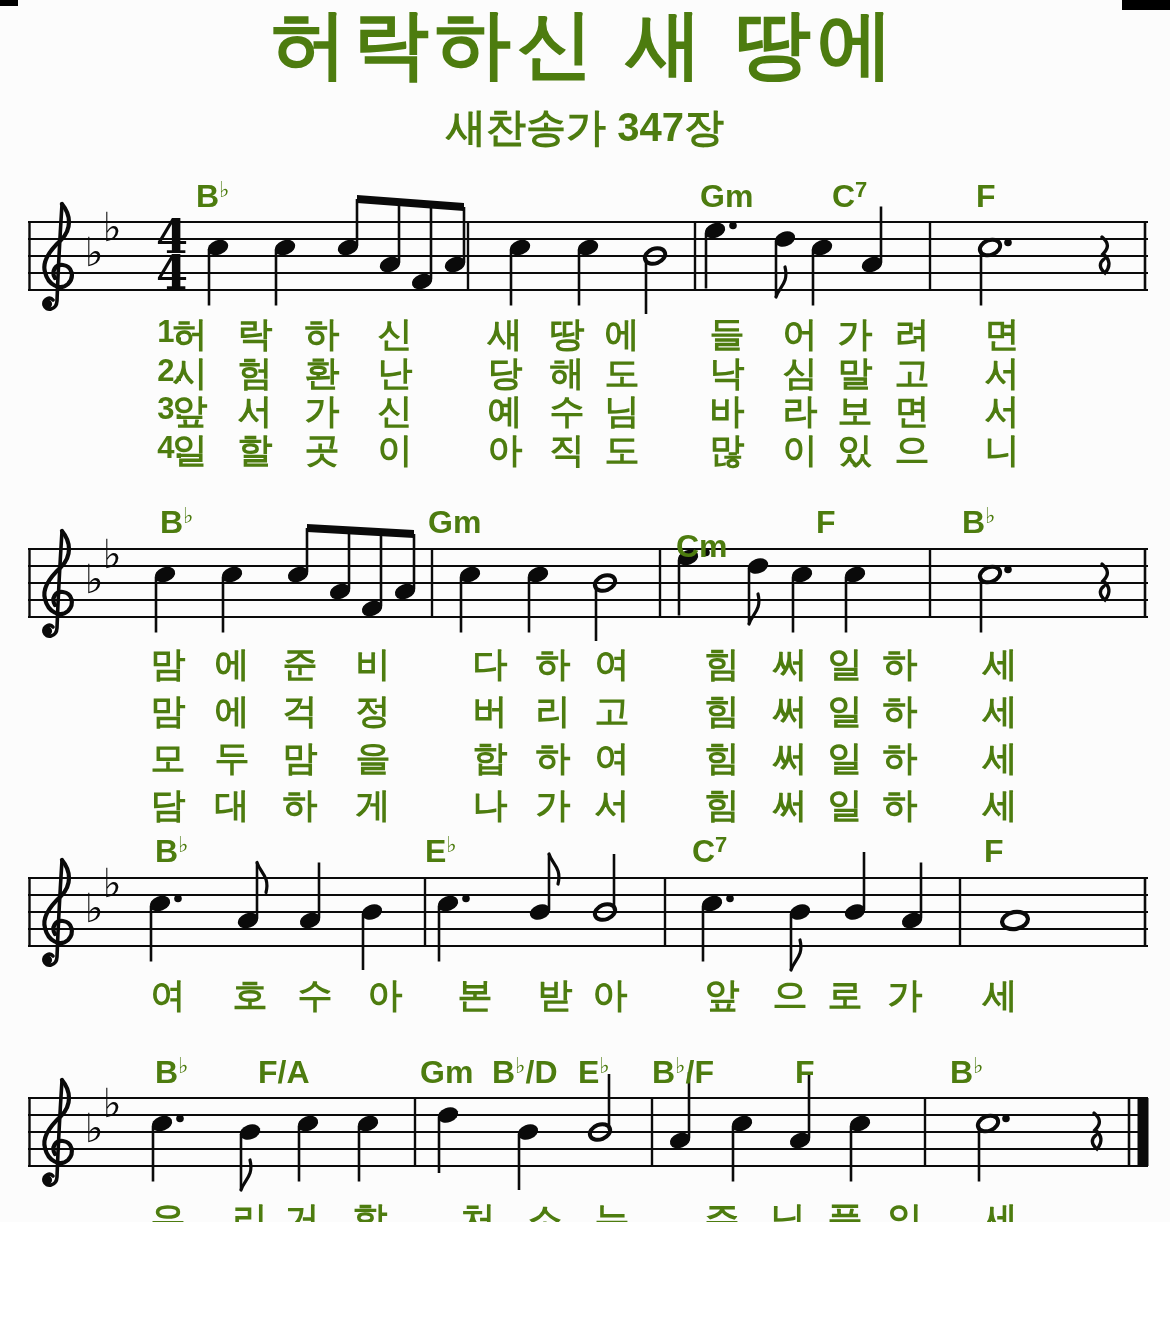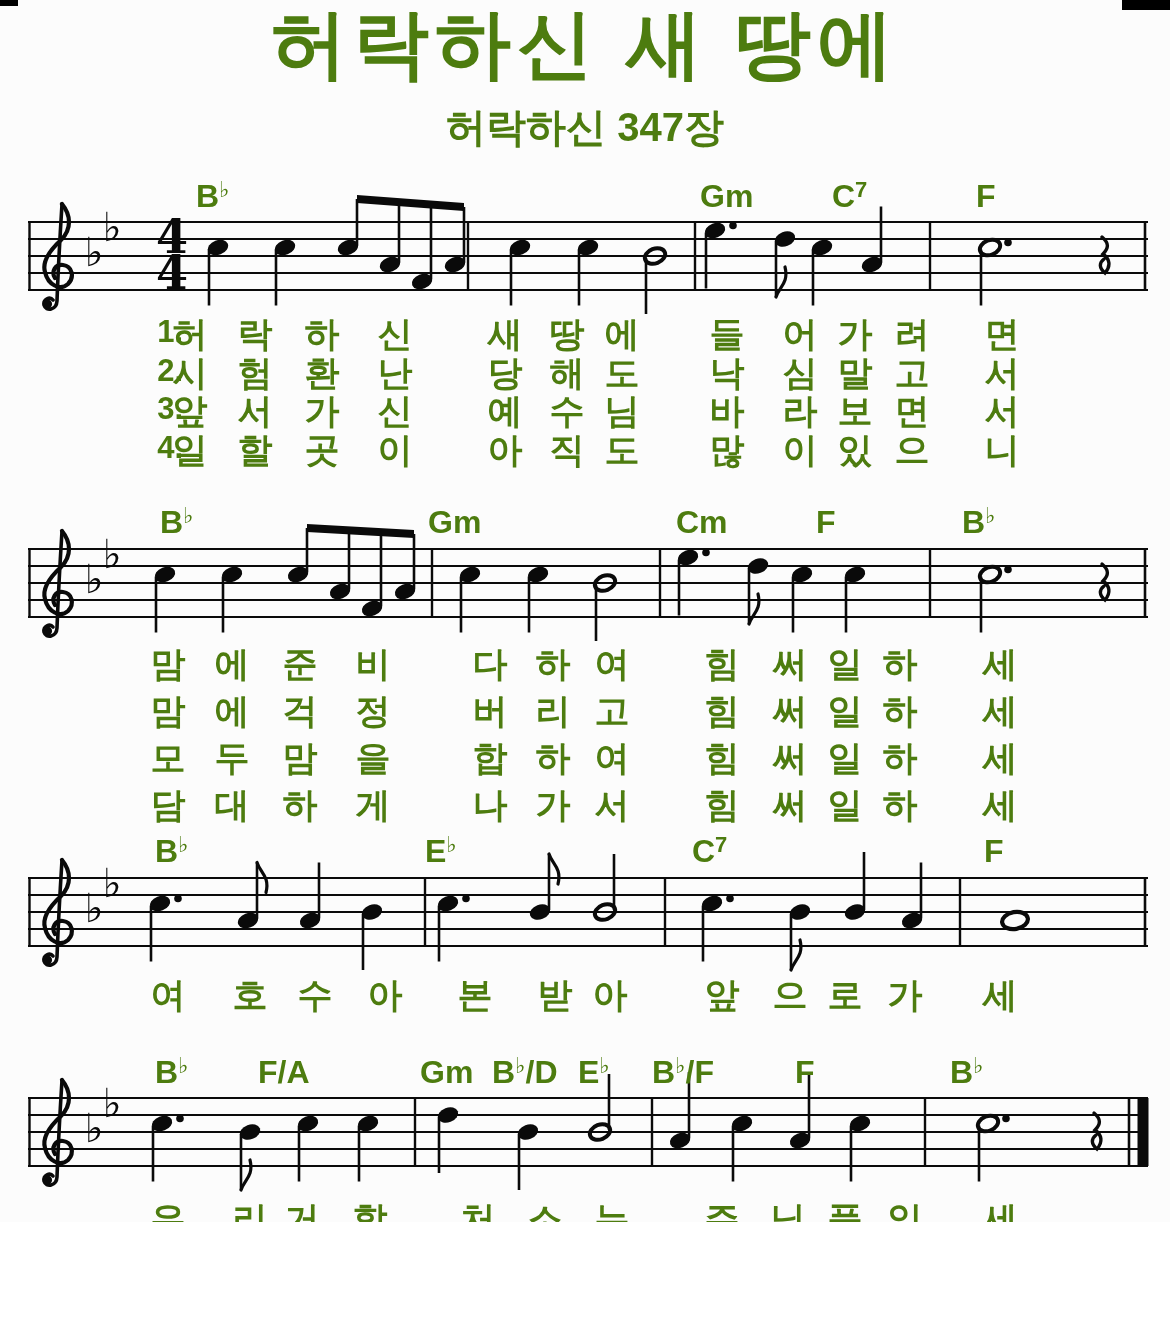--- a/index.html
+++ b/index.html
@@ -23,21 +23,21 @@
   .bottombar{position:absolute;left:0;top:1306px;width:1170px;height:11px;background:#000;}
 </style>
 </head>
 <body>
 
 <div class="page">
   <div class="corner" style="left:0;top:0;width:18px;height:6px"></div>
   <div class="corner" style="left:1122px;top:0;width:48px;height:10px"></div>
 
   <div class="title">허락하신 새 땅에</div>
-  <div class="subtitle">허락하신 347장</div>
+  <div class="subtitle">새찬송가 347장</div>
 
   <div id="score">
       <svg width="1170" height="178" viewBox="0 -52 1170 178" class="system" style="top: 170px;">
         <g stroke="#0a0a0a" stroke-width="2.2">
           <line x1="28" y1="0" x2="1148" y2="0"></line>
           <line x1="28" y1="17" x2="1148" y2="17"></line>
           <line x1="28" y1="34" x2="1148" y2="34"></line>
           <line x1="28" y1="51" x2="1148" y2="51"></line>
           <line x1="28" y1="68" x2="1148" y2="68"></line>
           <line x1="29.5" y1="0" x2="29.5" y2="68" stroke-width="2.4"></line>
@@ -152,21 +152,21 @@
           <ellipse cx="372" cy="59.5" rx="10.5" ry="7.3" fill="#0a0a0a" stroke="none" stroke-width="4" transform="rotate(-21 372 59.5)"></ellipse>
           <line x1="381" y1="57.5" x2="381" y2="-16.850467289719624" stroke="#0a0a0a" stroke-width="2.6"></line>
           <ellipse cx="405" cy="42.5" rx="10.5" ry="7.3" fill="#0a0a0a" stroke="none" stroke-width="4" transform="rotate(-21 405 42.5)"></ellipse>
           <line x1="414" y1="40.5" x2="414" y2="-15" stroke="#0a0a0a" stroke-width="2.6"></line>
           <polygon points="307,-25 414,-19 414,-11 307,-17"></polygon>
           <path d="M 2 15 C 9 21 9 26 3 32 C 10 37 11 44 5 51 C -1 46 -1 41 4 37" fill="none" stroke="#0a0a0a" stroke-width="3.4" stroke-linecap="round" transform="translate(1100,0)"></path>
         </g>
       </svg>
       <div class="chord" style="left: 160px; top: 506px;"><span>B</span><span class="sup">♭</span></div>
       <div class="chord" style="left: 428px; top: 506px;"><span>Gm</span></div>
-      <div class="chord" style="left: 676px; top: 506px;"><span>Cm</span></div>
+      <div class="chord" style="left: 676px; top: 530px;"><span>Cm</span></div>
       <div class="chord" style="left: 816px; top: 506px;"><span>F</span></div>
       <div class="chord" style="left: 962px; top: 506px;"><span>B</span><span class="sup">♭</span></div>
       <svg width="1170" height="178" viewBox="0 -52 1170 178" class="system" style="top: 826px;">
         <g stroke="#0a0a0a" stroke-width="2.2">
           <line x1="28" y1="0" x2="1148" y2="0"></line>
           <line x1="28" y1="17" x2="1148" y2="17"></line>
           <line x1="28" y1="34" x2="1148" y2="34"></line>
           <line x1="28" y1="51" x2="1148" y2="51"></line>
           <line x1="28" y1="68" x2="1148" y2="68"></line>
           <line x1="29.5" y1="0" x2="29.5" y2="68" stroke-width="2.4"></line>

